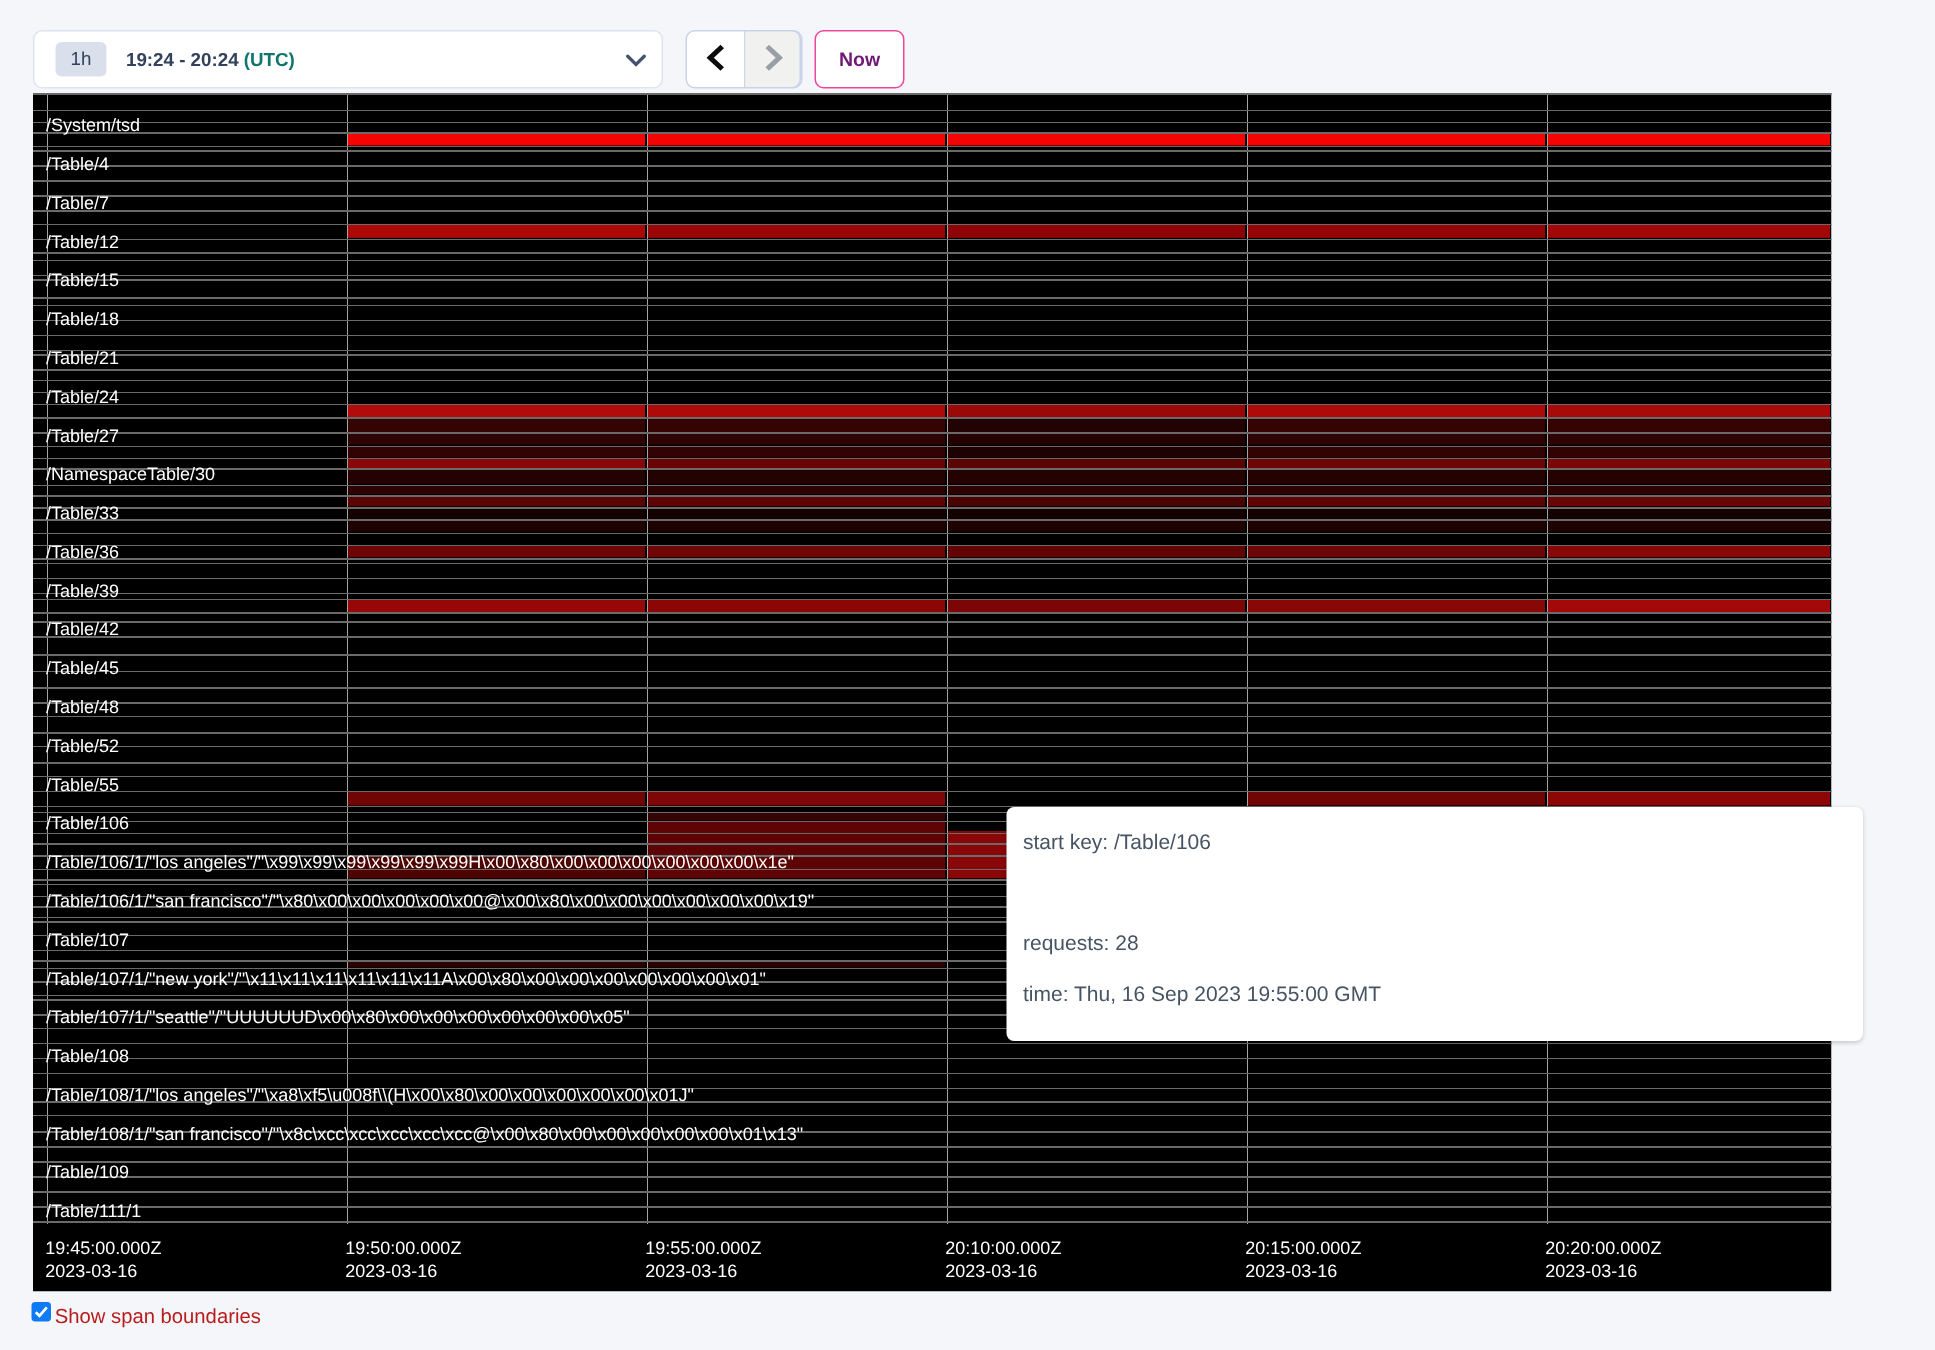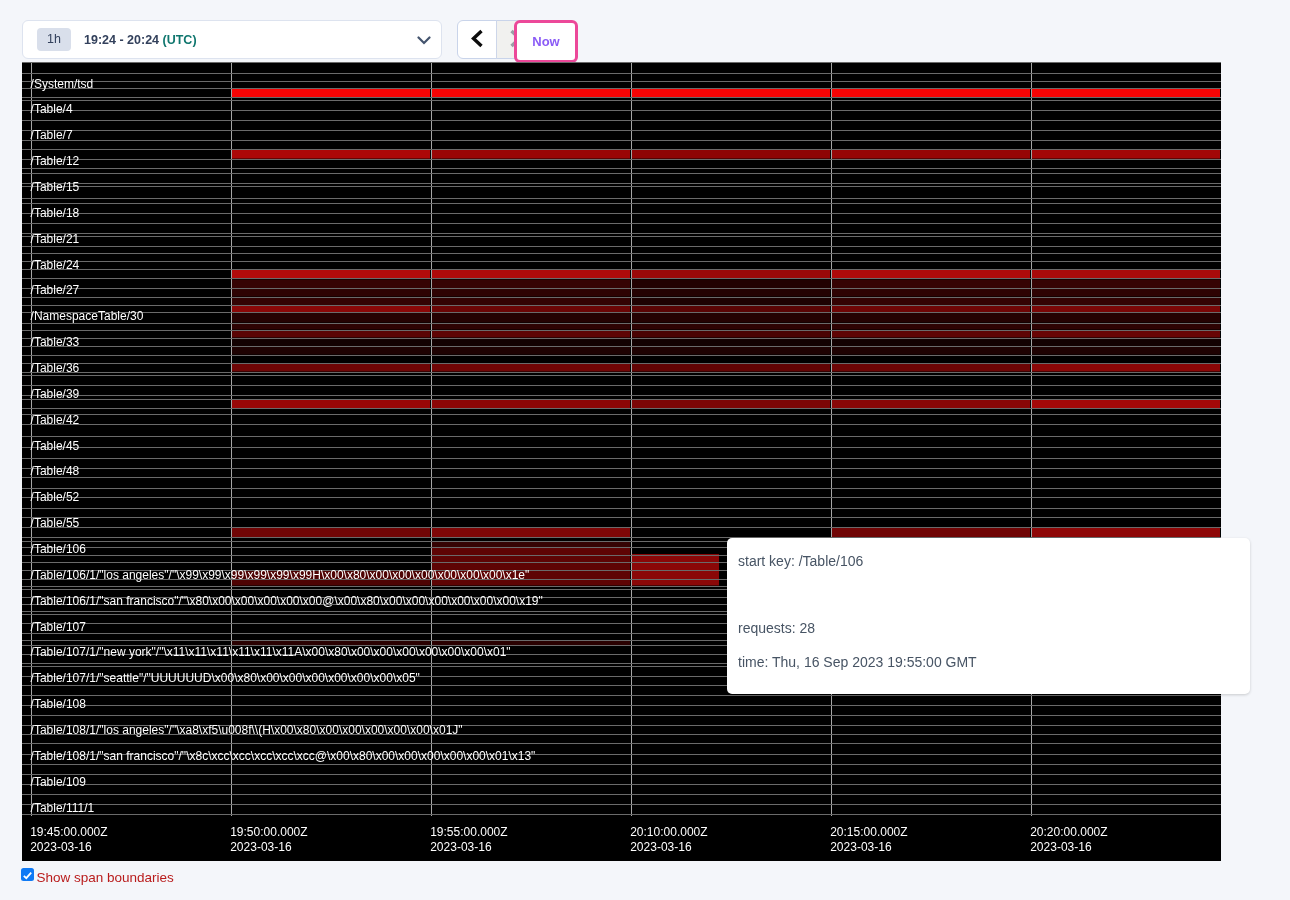--- a/index.html
+++ b/index.html
@@ -2,22 +2,22 @@
 <html><head><meta charset="utf-8">
 <style>
 html,body{margin:0;padding:0;width:1290px;height:900px;background:#f4f6fa;font-family:"Liberation Sans",sans-serif;overflow:hidden}
 .abs{position:absolute}
 .dropdown{left:22px;top:20px;width:418px;height:37px;background:#fff;border:1px solid #dde3ef;border-radius:6px}
 .badge{left:37px;top:28px;width:34px;height:23px;background:#d9dfeb;border-radius:4px;color:#33415c;font-size:12.5px;font-weight:normal;text-align:center;line-height:23px}
 .range{left:84px;top:32.5px;font-size:12.5px;font-weight:bold;color:#33415c}
 .range .utc{font-weight:bold;color:#0f766e}
 .navgrp{left:457px;top:20px;width:76px;height:37px;background:#fff;border:1px solid #c9d4ea;border-radius:6px}
 .navR{left:495.5px;top:20px;width:38px;height:37px;background:#f1f1ef;border:1px solid #c9d4ea;border-left:1px solid #cdd6e9;border-radius:0 6px 6px 0;box-sizing:border-box;height:39px}
-.nowbtn{left:514px;top:20px;width:58px;height:37px;background:#fff;border:3px solid #ec4899;border-radius:6px;color:#8b5cf6;font-weight:bold;font-size:13px;text-align:center;line-height:37px}
-.tooltip{left:727px;top:538px;width:523px;height:156px;background:#fff;border-radius:5px;box-shadow:0 1px 3px rgba(0,0,0,0.18);color:#475464;font-size:14px}
+.nowbtn{left:543px;top:20px;width:58px;height:37px;background:#fff;border:1px solid #ec4899;border-radius:6px;color:#701a75;font-weight:bold;font-size:13px;text-align:center;line-height:37px}
+.tooltip{left:671px;top:538px;width:571px;height:156px;background:#fff;border-radius:5px;box-shadow:0 1px 3px rgba(0,0,0,0.18);color:#475464;font-size:14px}
 .tooltip div{position:absolute;left:11px;white-space:nowrap}
 .cbx{left:21px;top:868px;width:13px;height:13px;background:#0f7af5;border-radius:2.5px}
 .cblabel{left:36.5px;top:869.5px;font-size:13.5px;color:#b91c1c}
 svg text.rl{font-size:12px;fill:#fff}
 svg text.tl{font-size:12px;fill:#fff}
 </style></head>
 <body>
 <div class="abs dropdown"></div>
 <div class="abs badge">1h</div>
 <div class="abs range">19:24 - 20:24 <span class="utc">(UTC)</span></div>

